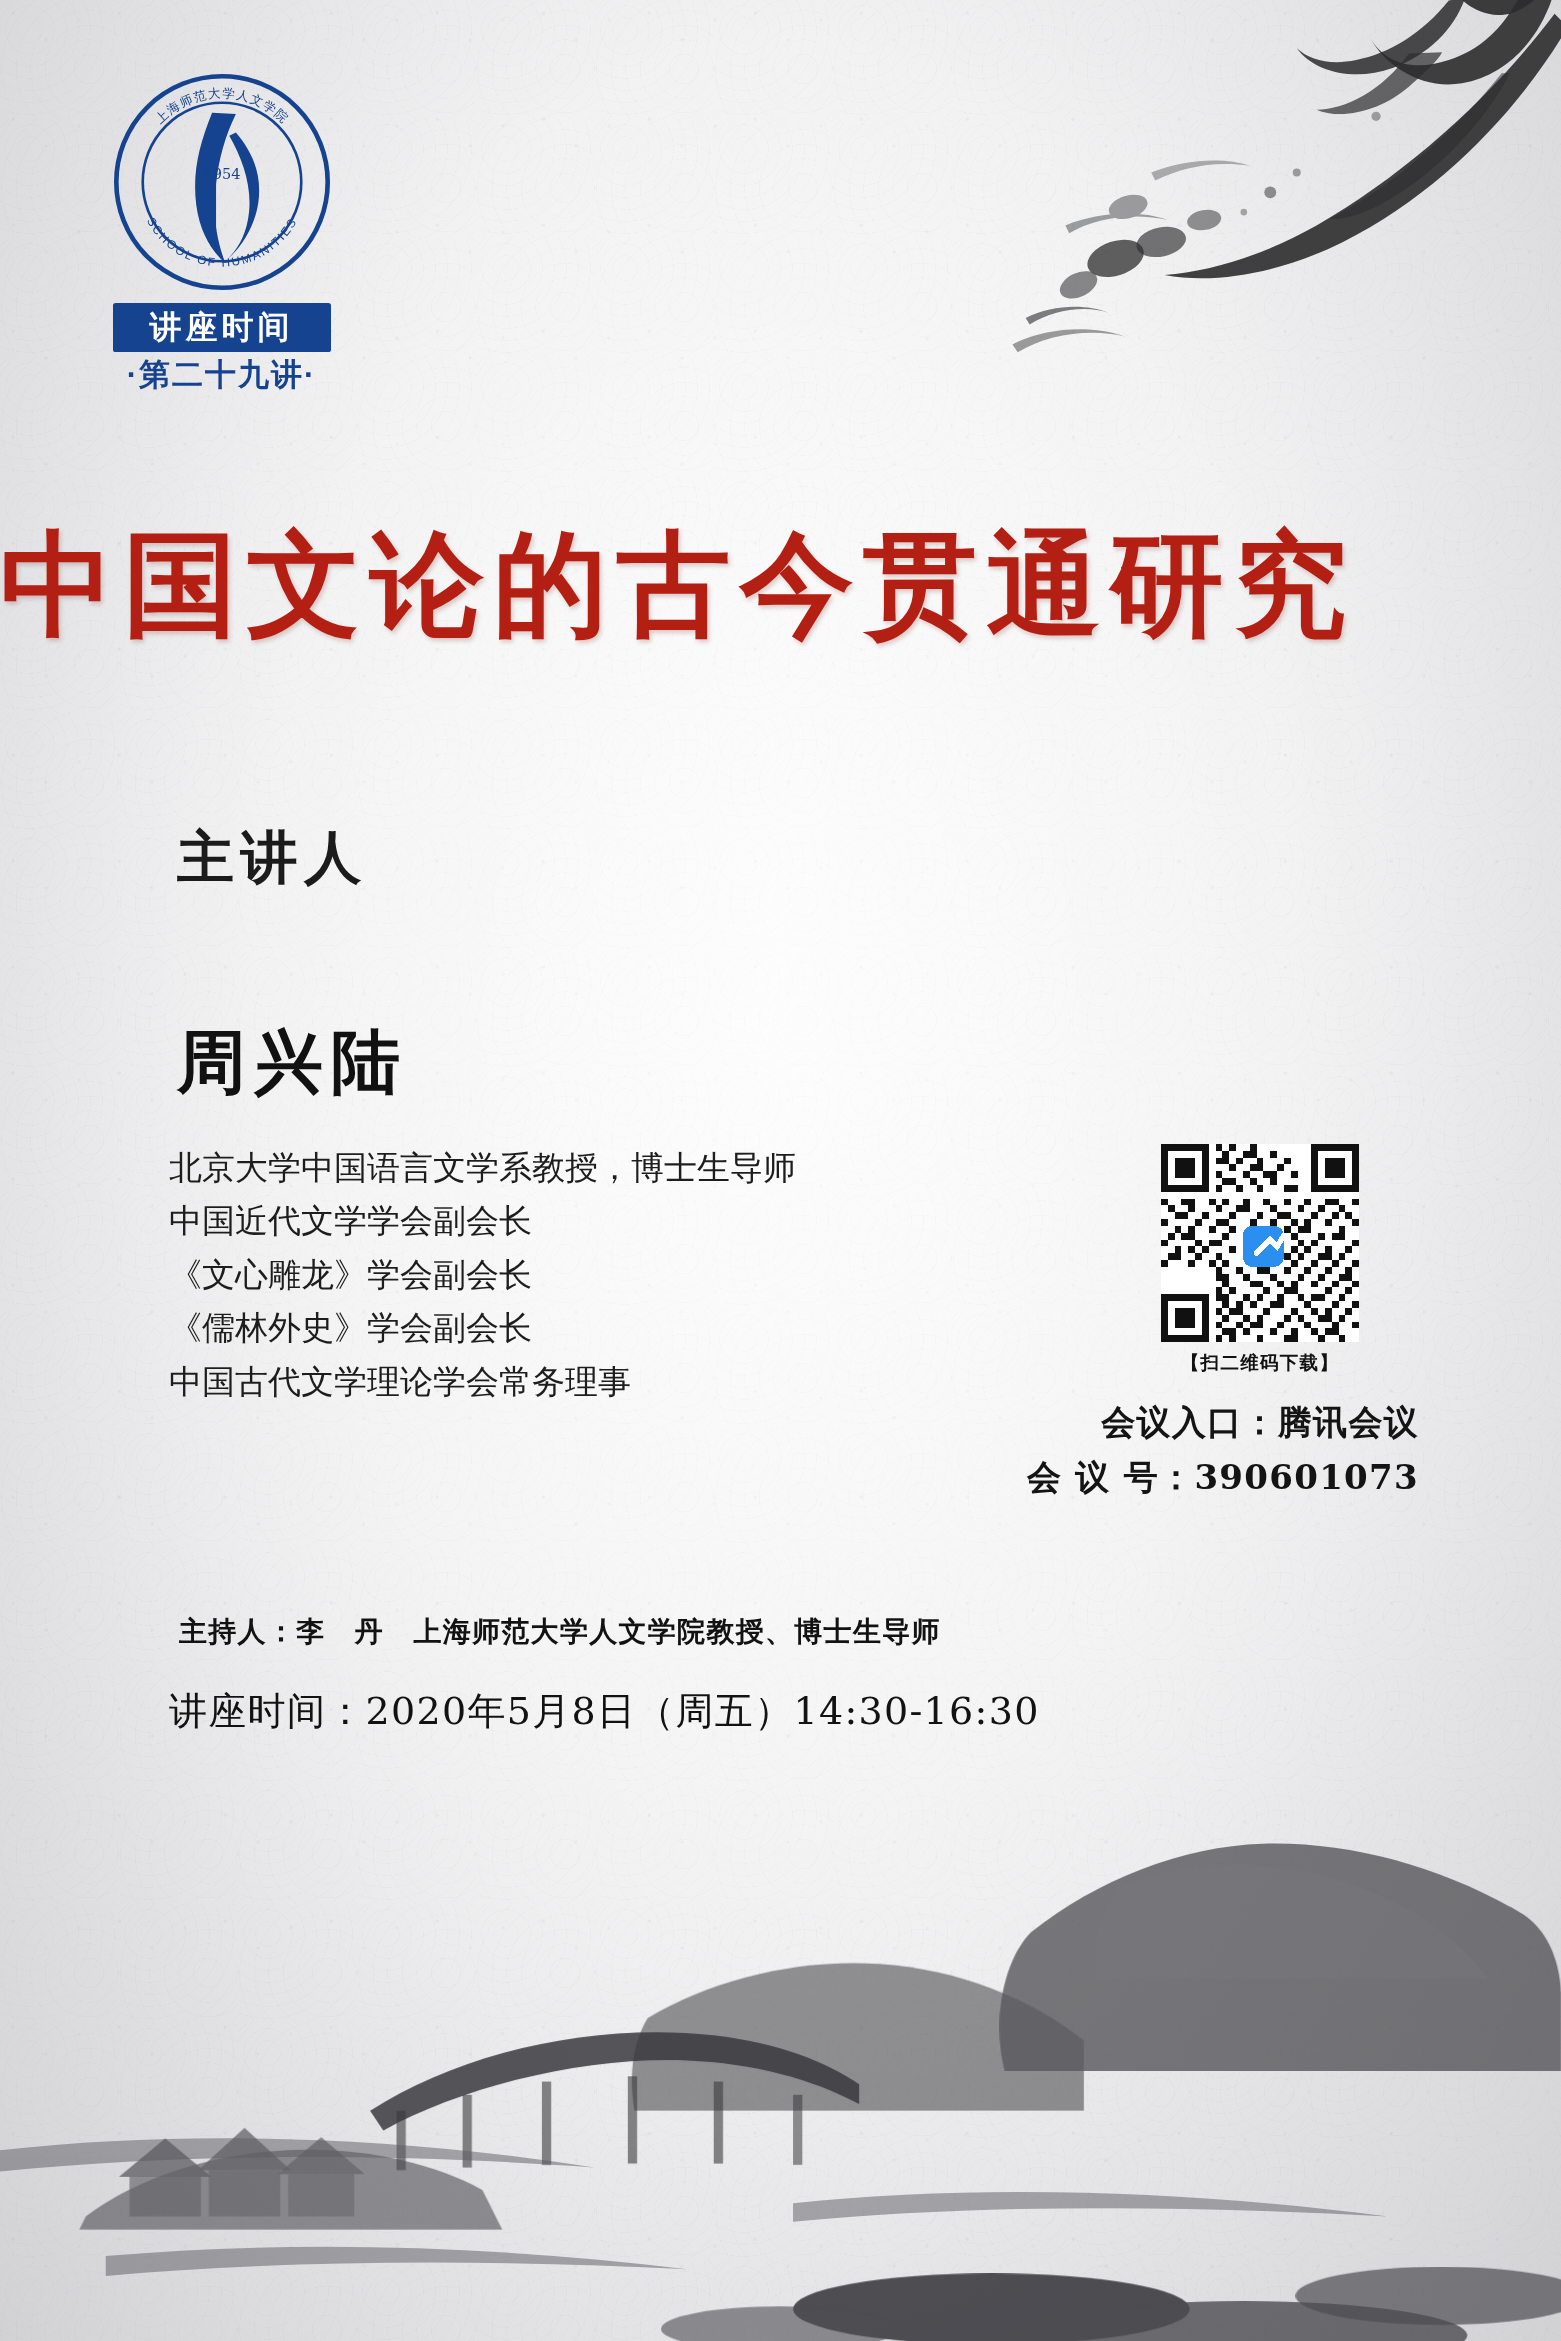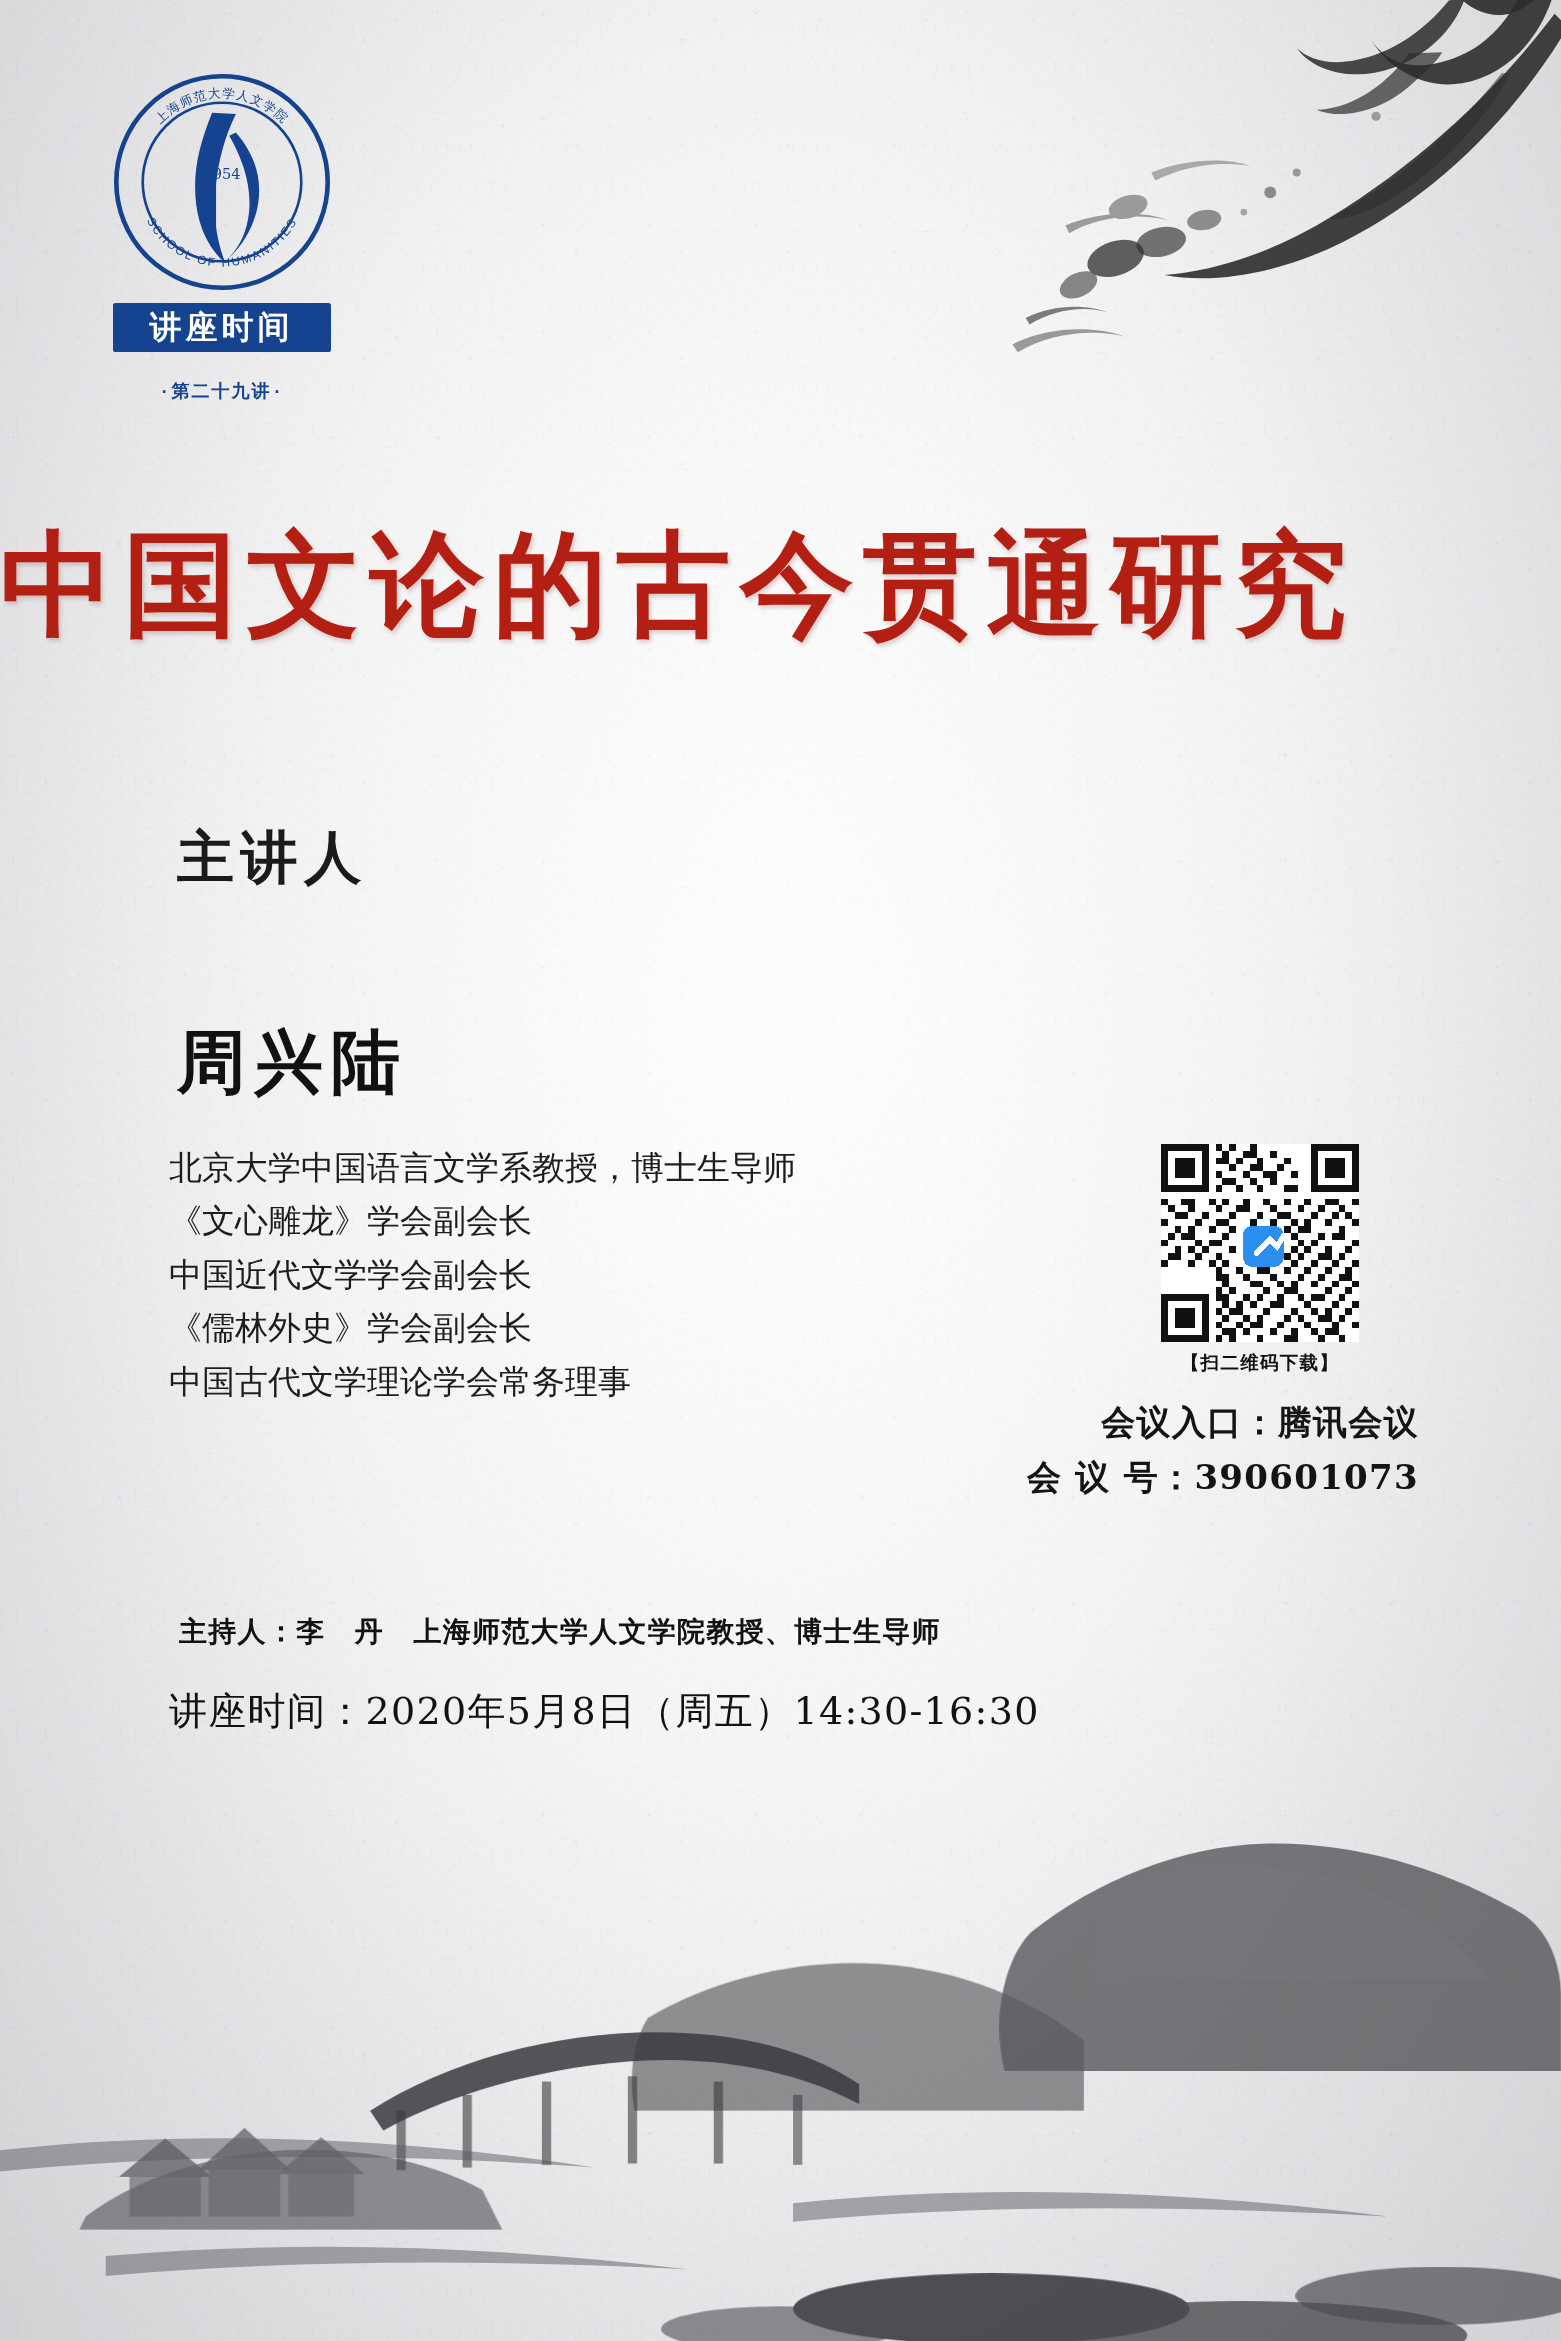--- a/index.html
+++ b/index.html
@@ -78,25 +78,25 @@
     background: #15438f;
     border-radius: 2.6px;
     color: #ffffff;
     font-size: 32px;
     line-height: 49px;
     letter-spacing: 4px;
     font-family: "DejaVu Sans", sans-serif;
     font-weight: bold;
   }
   .series-no {
-    margin-top: 27px;
+    margin-top: 2px;
     color: #15438f;
-    font-size: 18px;
+    font-size: 31px;
     letter-spacing: 2px;
-    font-family: Liberation Mono, monospace;
+    font-family: Liberation Sans, sans-serif;
     font-weight: bold;
   }
 
   
   .main-title {
     position: absolute;
     top: 509px;
     left: 0;
     width: 1561px;
     text-align: left;
@@ -295,22 +295,22 @@
     <div class="series-badge">讲座时间</div>
     <div class="series-no">·第二十九讲·</div>
   </div>
 
   <div class="main-title">中国文论的古今贯通研究</div>
 
   <div class="speaker-label">主讲人</div>
   <div class="speaker-name">周兴陆</div>
   <div class="credentials">
     <div>北京大学中国语言文学系教授，博士生导师</div>
+    <div>中国近代文学学会副会长</div>
     <div>《文心雕龙》学会副会长</div>
-    <div>中国近代文学学会副会长</div>
     <div>《儒林外史》学会副会长</div>
     <div>中国古代文学理论学会常务理事</div>
   </div>
 
 
   <div class="qr-block">
     <div class="qr-code">
       <svg viewBox="0 0 29 29" width="198" height="198" xmlns="http://www.w3.org/2000/svg" shape-rendering="crispEdges">
         <rect width="29" height="29" fill="#ffffff"></rect>
         <g fill="#111111">

